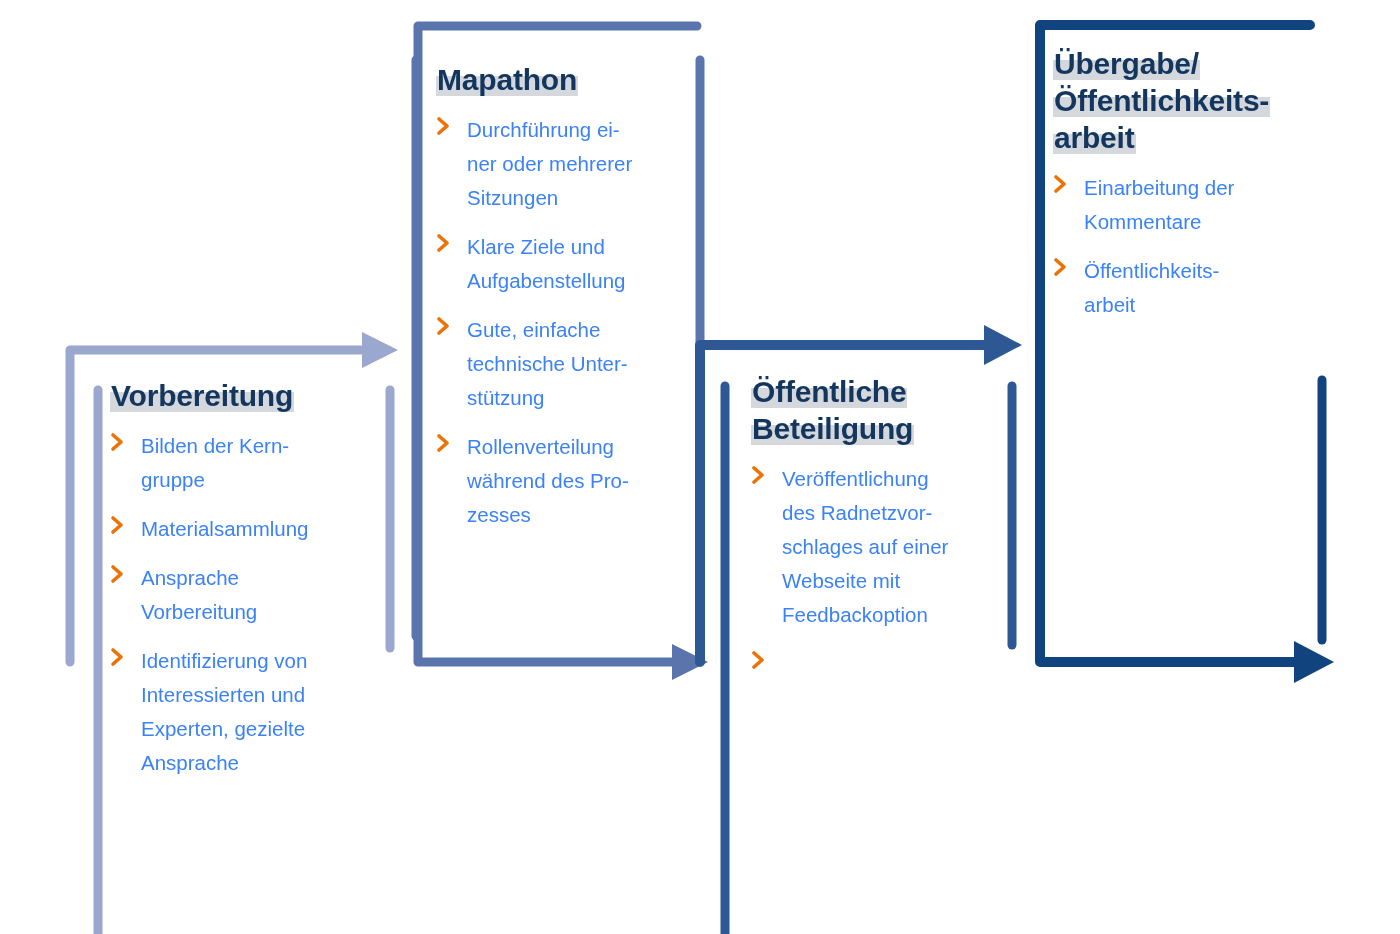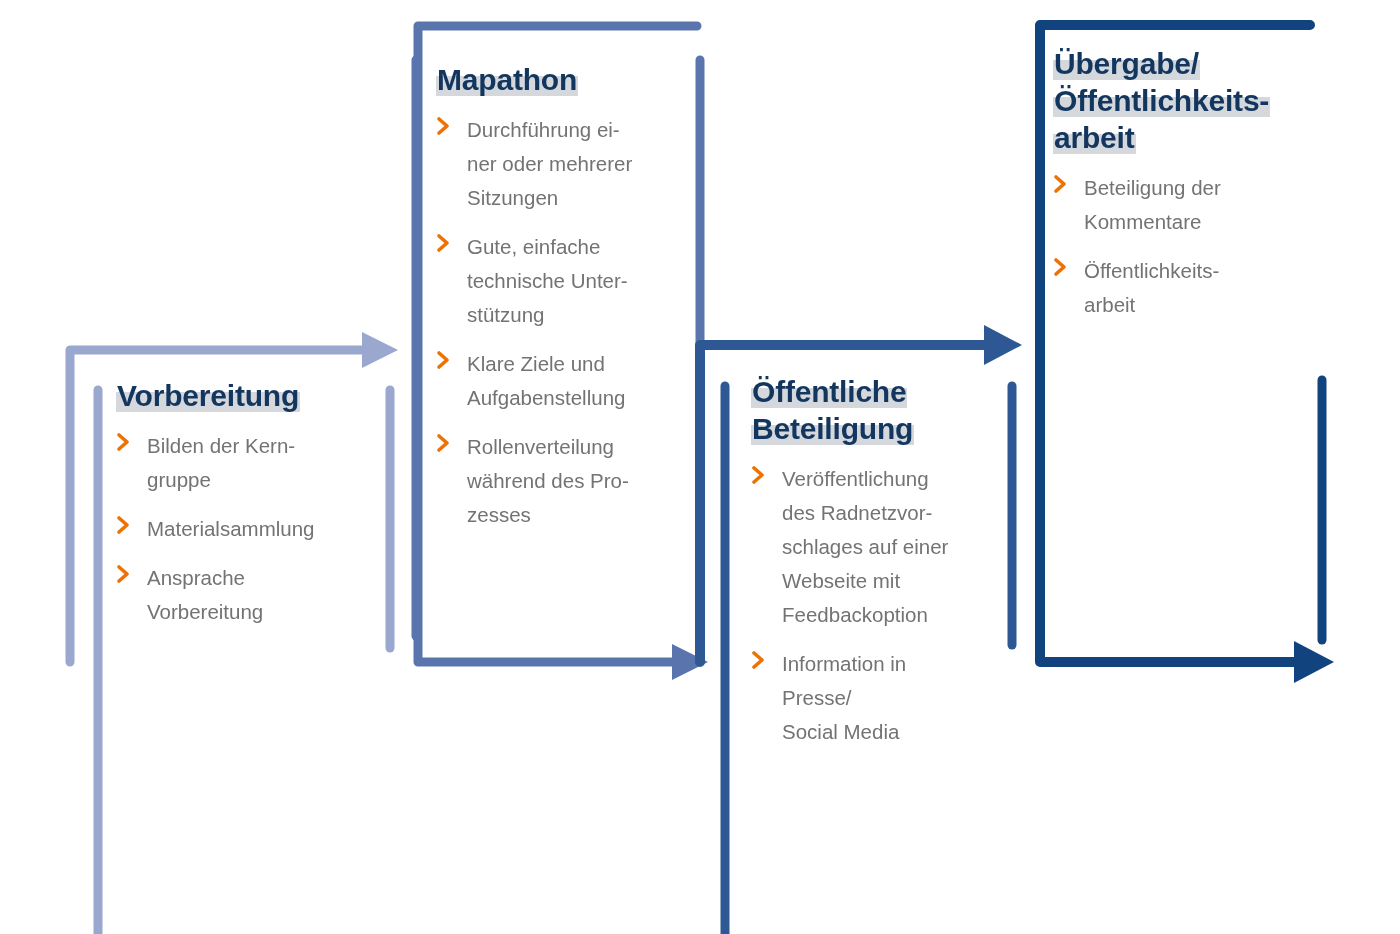--- a/index.html
+++ b/index.html
@@ -60,25 +60,25 @@
     width: 22px;
     margin-right: 9px;
     margin-top: 3px;
     color: #ee7203;
     line-height: 1;
   }
   .chev svg { display: block; }
   .bullet-text {
     font-size: 20.5px;
     line-height: 1.66;
-    color: #737373;
+    color: #3b82f6;
     white-space: pre-line;
   }
   
-  #stage-1 { left: 116px; top: 378px; width: 268px; }
+  #stage-1 { left: 110px; top: 378px; width: 268px; }
   #stage-2 { left: 436px; top: 62px;  width: 262px; }
   #stage-3 { left: 751px; top: 374px; width: 262px; }
   #stage-4 { left: 1053px; top: 46px; width: 278px; }
 </style>
 </head>
 <body>
 
 <div id="canvas">
 
   <svg id="connectors" viewBox="0 0 1400 934" xmlns="http://www.w3.org/2000/svg">
@@ -138,20 +138,31 @@
       </li>
       <li class="bullet">
         <span class="chev">
             <svg width="16" height="20" viewBox="0 0 16 20">
               <path d="M3 3 L11 10 L3 17" fill="none" stroke="#ee7203" stroke-width="3.6" stroke-linecap="round" stroke-linejoin="round"></path>
             </svg>
           </span>
         <span class="bullet-text">Ansprache
 Vorbereitung</span>
       </li>
+      <li class="bullet">
+        <span class="chev">
+            <svg width="16" height="20" viewBox="0 0 16 20">
+              <path d="M3 3 L11 10 L3 17" fill="none" stroke="#ee7203" stroke-width="3.6" stroke-linecap="round" stroke-linejoin="round"></path>
+            </svg>
+          </span>
+        <span class="bullet-text">Identifizierung von
+Interessierten und
+Experten, gezielte
+Ansprache</span>
+      </li>
     </ul>
   </div>
 
   <div class="stage" id="stage-2">
     <h2 class="stage-title"><span class="hl">Mapathon</span></h2>
     <ul class="bullets">
       <li class="bullet">
         <span class="chev">
             <svg width="16" height="20" viewBox="0 0 16 20">
               <path d="M3 3 L11 10 L3 17" fill="none" stroke="#ee7203" stroke-width="3.6" stroke-linecap="round" stroke-linejoin="round"></path>
@@ -160,32 +171,32 @@
         <span class="bullet-text">Durchführung ei-
 ner oder mehrerer
 Sitzungen</span>
       </li>
       <li class="bullet">
         <span class="chev">
             <svg width="16" height="20" viewBox="0 0 16 20">
               <path d="M3 3 L11 10 L3 17" fill="none" stroke="#ee7203" stroke-width="3.6" stroke-linecap="round" stroke-linejoin="round"></path>
             </svg>
           </span>
+        <span class="bullet-text">Klare Ziele und
+Aufgabenstellung</span>
+      </li>
+      <li class="bullet">
+        <span class="chev">
+            <svg width="16" height="20" viewBox="0 0 16 20">
+              <path d="M3 3 L11 10 L3 17" fill="none" stroke="#ee7203" stroke-width="3.6" stroke-linecap="round" stroke-linejoin="round"></path>
+            </svg>
+          </span>
         <span class="bullet-text">Gute, einfache
 technische Unter-
 stützung</span>
-      </li>
-      <li class="bullet">
-        <span class="chev">
-            <svg width="16" height="20" viewBox="0 0 16 20">
-              <path d="M3 3 L11 10 L3 17" fill="none" stroke="#ee7203" stroke-width="3.6" stroke-linecap="round" stroke-linejoin="round"></path>
-            </svg>
-          </span>
-        <span class="bullet-text">Klare Ziele und
-Aufgabenstellung</span>
       </li>
       <li class="bullet">
         <span class="chev">
             <svg width="16" height="20" viewBox="0 0 16 20">
               <path d="M3 3 L11 10 L3 17" fill="none" stroke="#ee7203" stroke-width="3.6" stroke-linecap="round" stroke-linejoin="round"></path>
             </svg>
           </span>
         <span class="bullet-text">Rollenverteilung
 während des Pro-
 zesses</span>
@@ -207,37 +218,34 @@
 schlages auf einer
 Webseite mit
 Feedbackoption</span>
       </li>
       <li class="bullet">
         <span class="chev">
             <svg width="16" height="20" viewBox="0 0 16 20">
               <path d="M3 3 L11 10 L3 17" fill="none" stroke="#ee7203" stroke-width="3.6" stroke-linecap="round" stroke-linejoin="round"></path>
             </svg>
           </span>
-        <span class="bullet-text">Information in
-Presse/
-Social Media</span>
       </li>
     </ul>
   </div>
 
   <div class="stage" id="stage-4">
     <h2 class="stage-title"><span class="hl">Übergabe/</span><br><span class="hl">Öffentlichkeits-</span><br><span class="hl">arbeit</span></h2>
     <ul class="bullets">
       <li class="bullet">
         <span class="chev">
             <svg width="16" height="20" viewBox="0 0 16 20">
               <path d="M3 3 L11 10 L3 17" fill="none" stroke="#ee7203" stroke-width="3.6" stroke-linecap="round" stroke-linejoin="round"></path>
             </svg>
           </span>
-        <span class="bullet-text">Beteiligung der
+        <span class="bullet-text">Einarbeitung der
 Kommentare</span>
       </li>
       <li class="bullet">
         <span class="chev">
             <svg width="16" height="20" viewBox="0 0 16 20">
               <path d="M3 3 L11 10 L3 17" fill="none" stroke="#ee7203" stroke-width="3.6" stroke-linecap="round" stroke-linejoin="round"></path>
             </svg>
           </span>
         <span class="bullet-text">Öffentlichkeits-
 arbeit</span>

